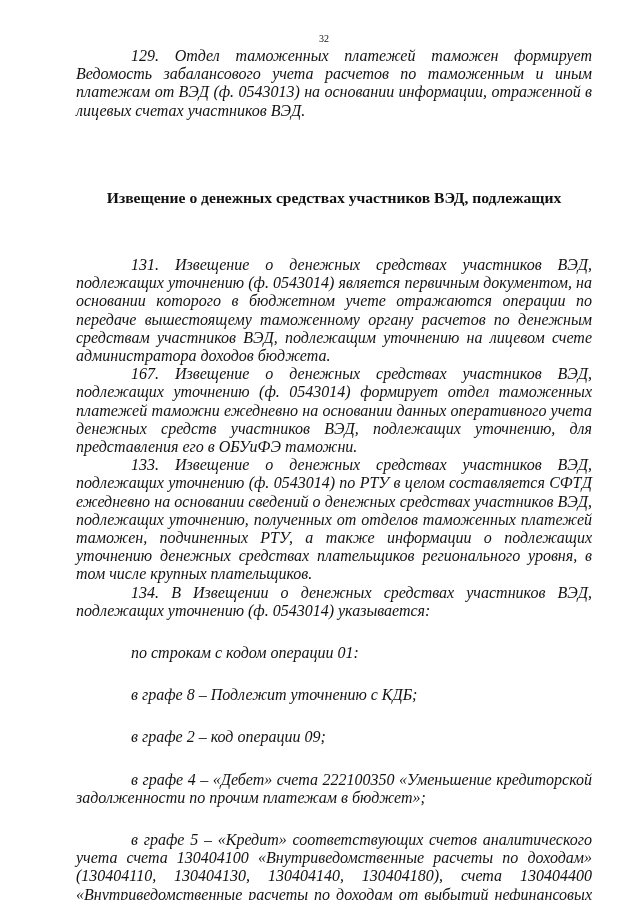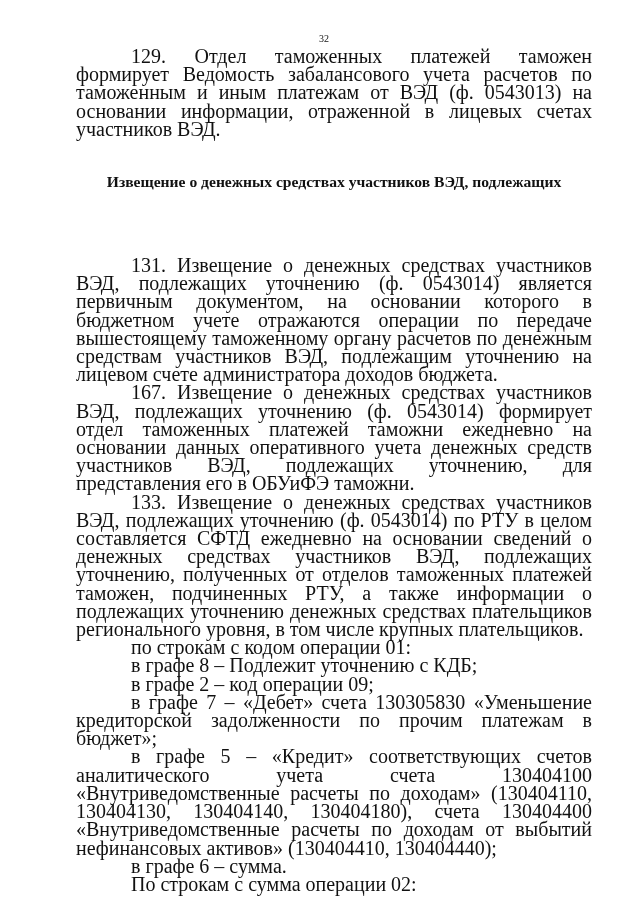--- a/index.html
+++ b/index.html
@@ -1,49 +1,50 @@
 <!DOCTYPE html>
 <html><head>
 <meta charset="utf-8">
 <style>
   html, body { margin: 0; padding: 0; background: #ffffff; }
   body { width: 640px; height: 900px; position: relative; overflow: hidden;
          font-family: "Liberation Serif", "DejaVu Serif", serif; color: #111; }
   .page { position: absolute; left: 76px; top: 0; width: 516px; }
   .page-number { position: absolute; left: 4px; width: 640px; top: 33px; text-align: center;
                  font-size: 10px; }
-  .block { position: absolute; left: 0; width: 516px; font-size: 20px; line-height: 18.2px; }
+  .block { position: absolute; left: 0; width: 516px; font-size: 16px; line-height: 18.2px; font-style: italic; }
   p { margin: 0; text-align: justify; text-align-last: left; text-indent: 55px; }
-  p.item { text-indent: 0; padding-left: 55px; }
+  p.item { text-indent: 0; padding-left: 55px; margin-top: 24px; }
   p.item.cont { padding-left: 0; text-indent: 55px; }
   .heading { position: absolute; left: 0; width: 516px; text-align: center; font-weight: bold;
              font-size: 15.6px; line-height: 18.5px; }
   .heading span { display: block; }
 </style>
 </head>
 <body>
 
 <div class="page-number">32</div>
 
 <div class="page">
 
   <div class="block" style="top:47px;">
     <p>129. Отдел таможенных платежей таможен формирует Ведомость забалансового учета расчетов по таможенным и иным платежам от ВЭД (ф. 0543013) на основании информации, отраженной в лицевых счетах участников ВЭД.</p>
   </div>
 
-  <div class="heading" style="top:173px;text-align:center;">
+  <div class="heading" style="top:189px;text-align:center;">
     <span>Извещение о денежных средствах участников ВЭД, подлежащих</span>
   </div>
 
   <div class="block" style="top:256px;">
     <p>131. Извещение о денежных средствах участников ВЭД, подлежащих уточнению (ф. 0543014) является первичным документом, на основании которого в бюджетном учете отражаются операции по передаче вышестоящему таможенному органу расчетов по денежным средствам участников ВЭД, подлежащим уточнению на лицевом счете администратора доходов бюджета.</p>
     <p>167. Извещение о денежных средствах участников ВЭД, подлежащих уточнению (ф. 0543014) формирует отдел таможенных платежей таможни ежедневно на основании данных оперативного учета денежных средств участников ВЭД, подлежащих уточнению, для представления его в ОБУиФЭ таможни.</p>
     <p>133. Извещение о денежных средствах участников ВЭД, подлежащих уточнению (ф. 0543014) по РТУ в целом составляется СФТД ежедневно на основании сведений о денежных средствах участников ВЭД, подлежащих уточнению, полученных от отделов таможенных платежей таможен, подчиненных РТУ, а также информации о подлежащих уточнению денежных средствах плательщиков регионального уровня, в том числе крупных плательщиков.</p>
+    <p>134. В Извещении о денежных средствах участников ВЭД, подлежащих уточнению (ф. 0543014) указывается:</p>
     <p class="item">по строкам с кодом операции 01:</p>
     <p class="item">в графе 8 – Подлежит уточнению с КДБ;</p>
     <p class="item">в графе 2 – код операции 09;</p>
-    <p class="item cont">в графе 7 – «Дебет» счета 130305830 «Уменьшение кредиторской задолженности по прочим платежам в бюджет»;</p>
+    <p class="item cont">в графе 4 – «Дебет» счета 222100350 «Уменьшение кредиторской задолженности по прочим платежам в бюджет»;</p>
     <p class="item cont">в графе 5 – «Кредит» соответствующих счетов аналитического учета счета 130404100 «Внутриведомственные расчеты по доходам» (130404110, 130404130, 130404140, 130404180), счета 130404400 «Внутриведомственные расчеты по доходам от выбытий нефинансовых активов» (130404410, 130404440);</p>
     <p class="item">в графе 6 – сумма.</p>
     <p class="item">По строкам с сумма операции 02:</p>
   </div>
 
 </div>
 
 </body></html>

